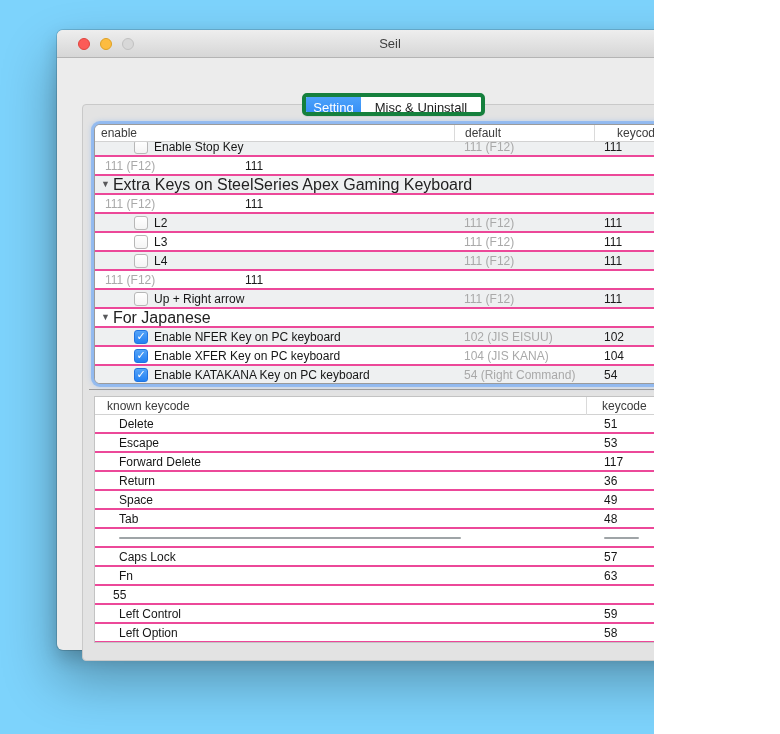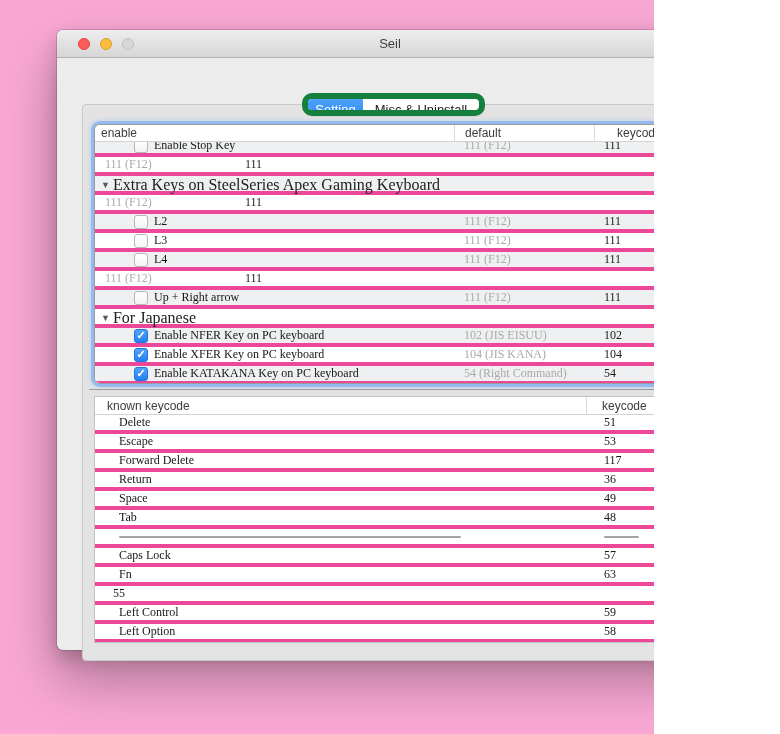--- a/index.html
+++ b/index.html
@@ -1,21 +1,21 @@
 <!DOCTYPE html>
 <html><head>
 <meta charset="utf-8">
 <style>
   html,body{margin:0;padding:0;}
   body{
     width:780px;height:734px;background:#ffffff;
     font-family:"Liberation Sans","DejaVu Sans",sans-serif;
     -webkit-font-smoothing:antialiased;
   }
-  .stage{position:relative;width:654px;height:734px;overflow:hidden;background:#f9a8d4;}
+  .stage{position:relative;width:654px;height:734px;overflow:hidden;background:#7dd3fc;}
 
   
   .window{
     position:absolute;left:57px;top:30px;width:666px;height:620px;
     border-radius:6px;background:#ececec;
     box-shadow:0 28px 55px rgba(0,0,0,.33),0 8px 18px rgba(0,0,0,.18),0 0 0 1px rgba(0,0,0,.14);
   }
   .titlebar{
     position:absolute;left:0;top:0;right:0;height:27px;
     background:linear-gradient(#eeeeee,#d6d6d6);
@@ -34,21 +34,21 @@
 
   .content{position:absolute;left:0;top:28px;right:0;bottom:0;border-radius:0 0 6px 6px;}
 
   
   .groupbox{
     position:absolute;left:25px;top:46px;width:618px;height:557px;box-sizing:border-box;
     background:#e3e3e3;border:1px solid #c9c9c9;border-radius:4px;
   }
   .tabs{
     position:absolute;left:245px;top:35px;height:23px;width:183px;z-index:3;
-    display:flex;box-sizing:border-box;border:6px solid #15803d;border-radius:10px;
+    display:flex;box-sizing:border-box;border:4px solid #15803d;border-radius:5px;
     background:#ffffff;overflow:hidden;box-shadow:0 1px 1px rgba(0,0,0,.07);
   }
   .tab{
     height:23px;line-height:22px;font-size:13px;text-align:center;color:#1d1d1d;
     box-sizing:border-box;flex:1;
   }
   .tab.first{flex:0 0 55px;}
   .tab.selected{
     background:linear-gradient(#4da2fa,#2a86f4);color:#ffffff;
   }
@@ -56,22 +56,22 @@
   
   .table{
     position:absolute;box-sizing:border-box;background:#ffffff;overflow:hidden;
   }
   .thead{
     position:relative;z-index:2;display:flex;background:#ffffff;
     border-bottom:1px solid #d2d2d2;box-sizing:border-box;
   }
   .hcell{font-size:12px;color:#3c3c3c;box-sizing:border-box;white-space:nowrap;overflow:hidden;}
   .tbody{position:relative;z-index:1;overflow:hidden;}
-  .trow{display:flex;align-items:flex-start;height:19px;box-sizing:border-box;
-    border-bottom:4px solid #ec4899;background:#ffffff;font-family:Liberation Serif, serif;}
+  .trow{display:flex;align-items:center;height:19px;box-sizing:border-box;
+    border-bottom:2px solid #ec4899;background:#ffffff;}
   .trow.stripe{background:#eef0f1;}
   .cell{box-sizing:border-box;white-space:nowrap;overflow:hidden;font-size:12px;color:#161616;}
 
   
   .table.upper{
     left:37px;top:66px;width:592px;height:260px;
     border:1px solid #9b9b9b;border-radius:6px;
     box-shadow:0 0 0 3px rgba(106,166,245,.55),0 0 5px 3px rgba(106,166,245,.35);
   }
   .upper .thead{height:17px;align-items:center;}

